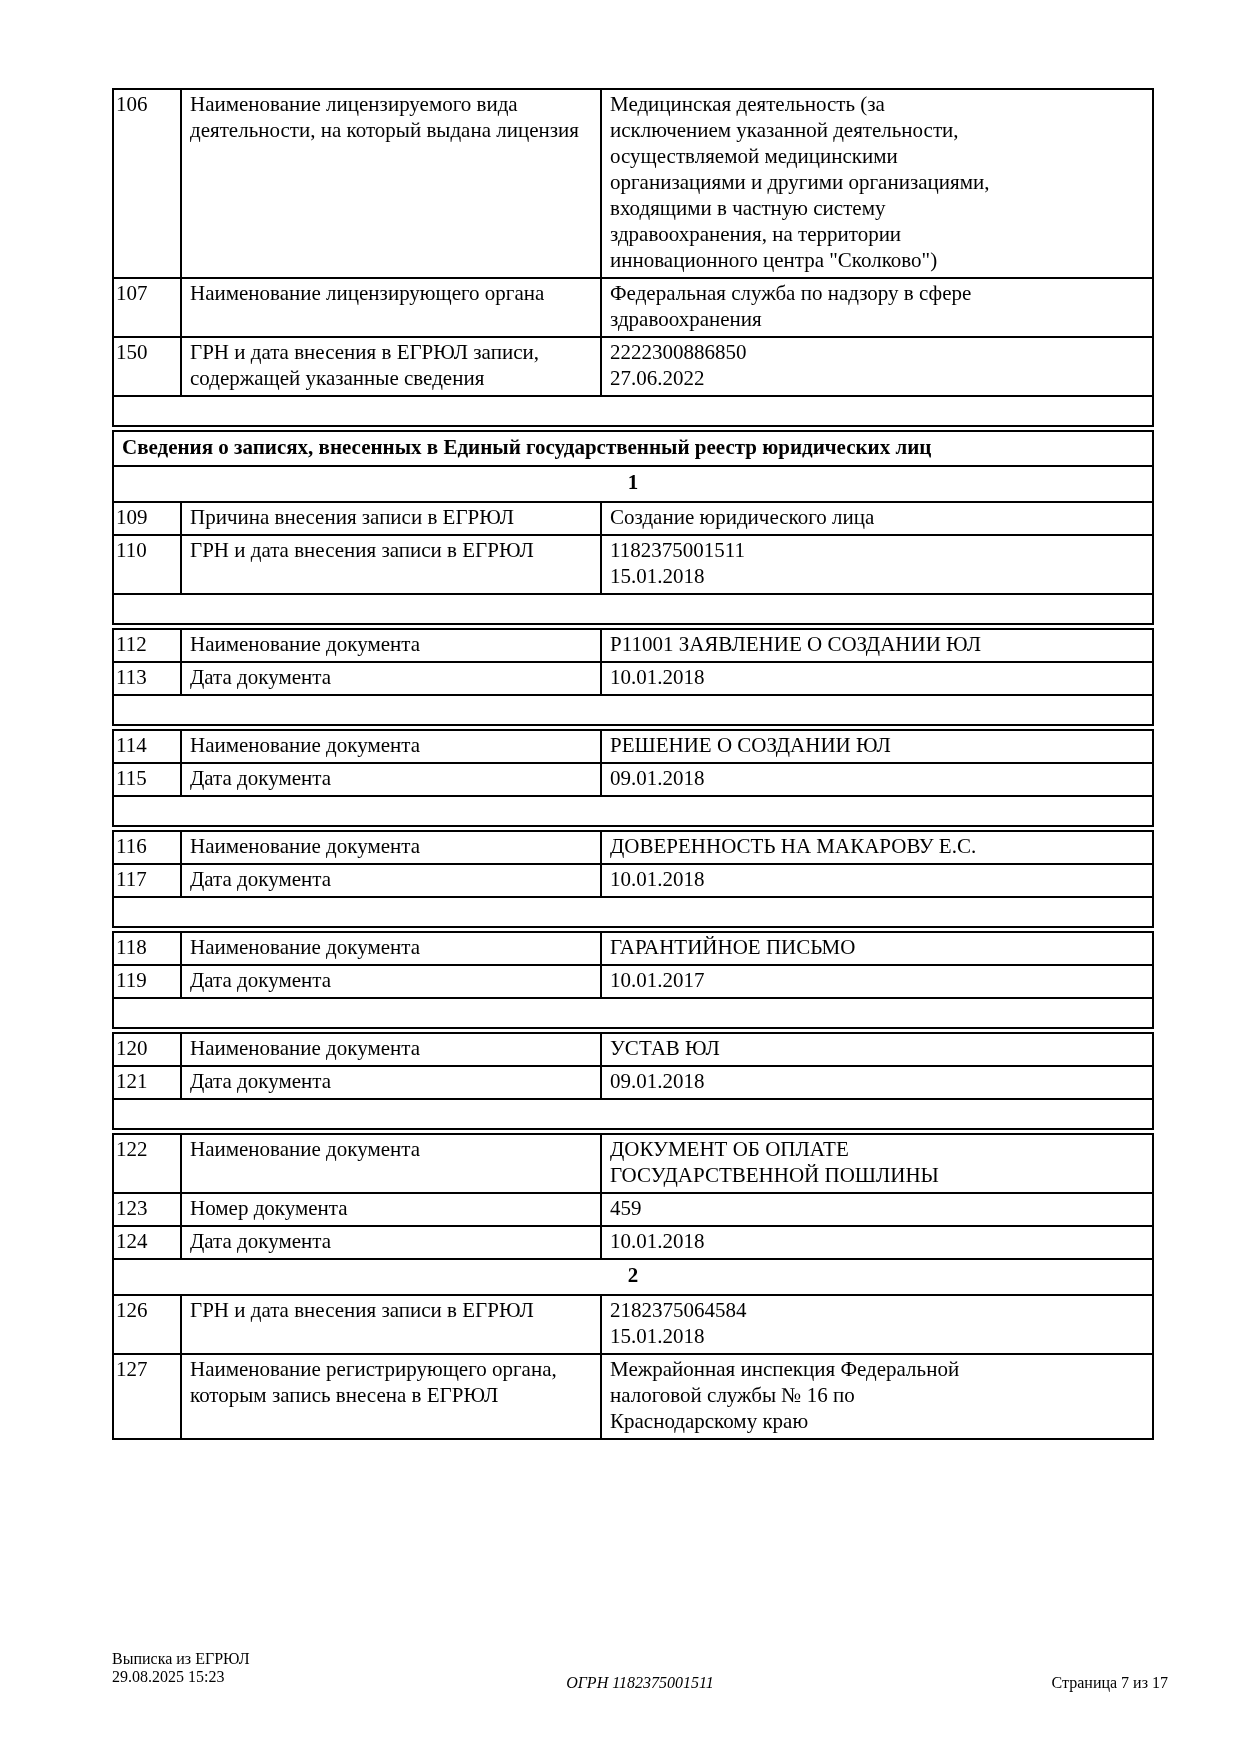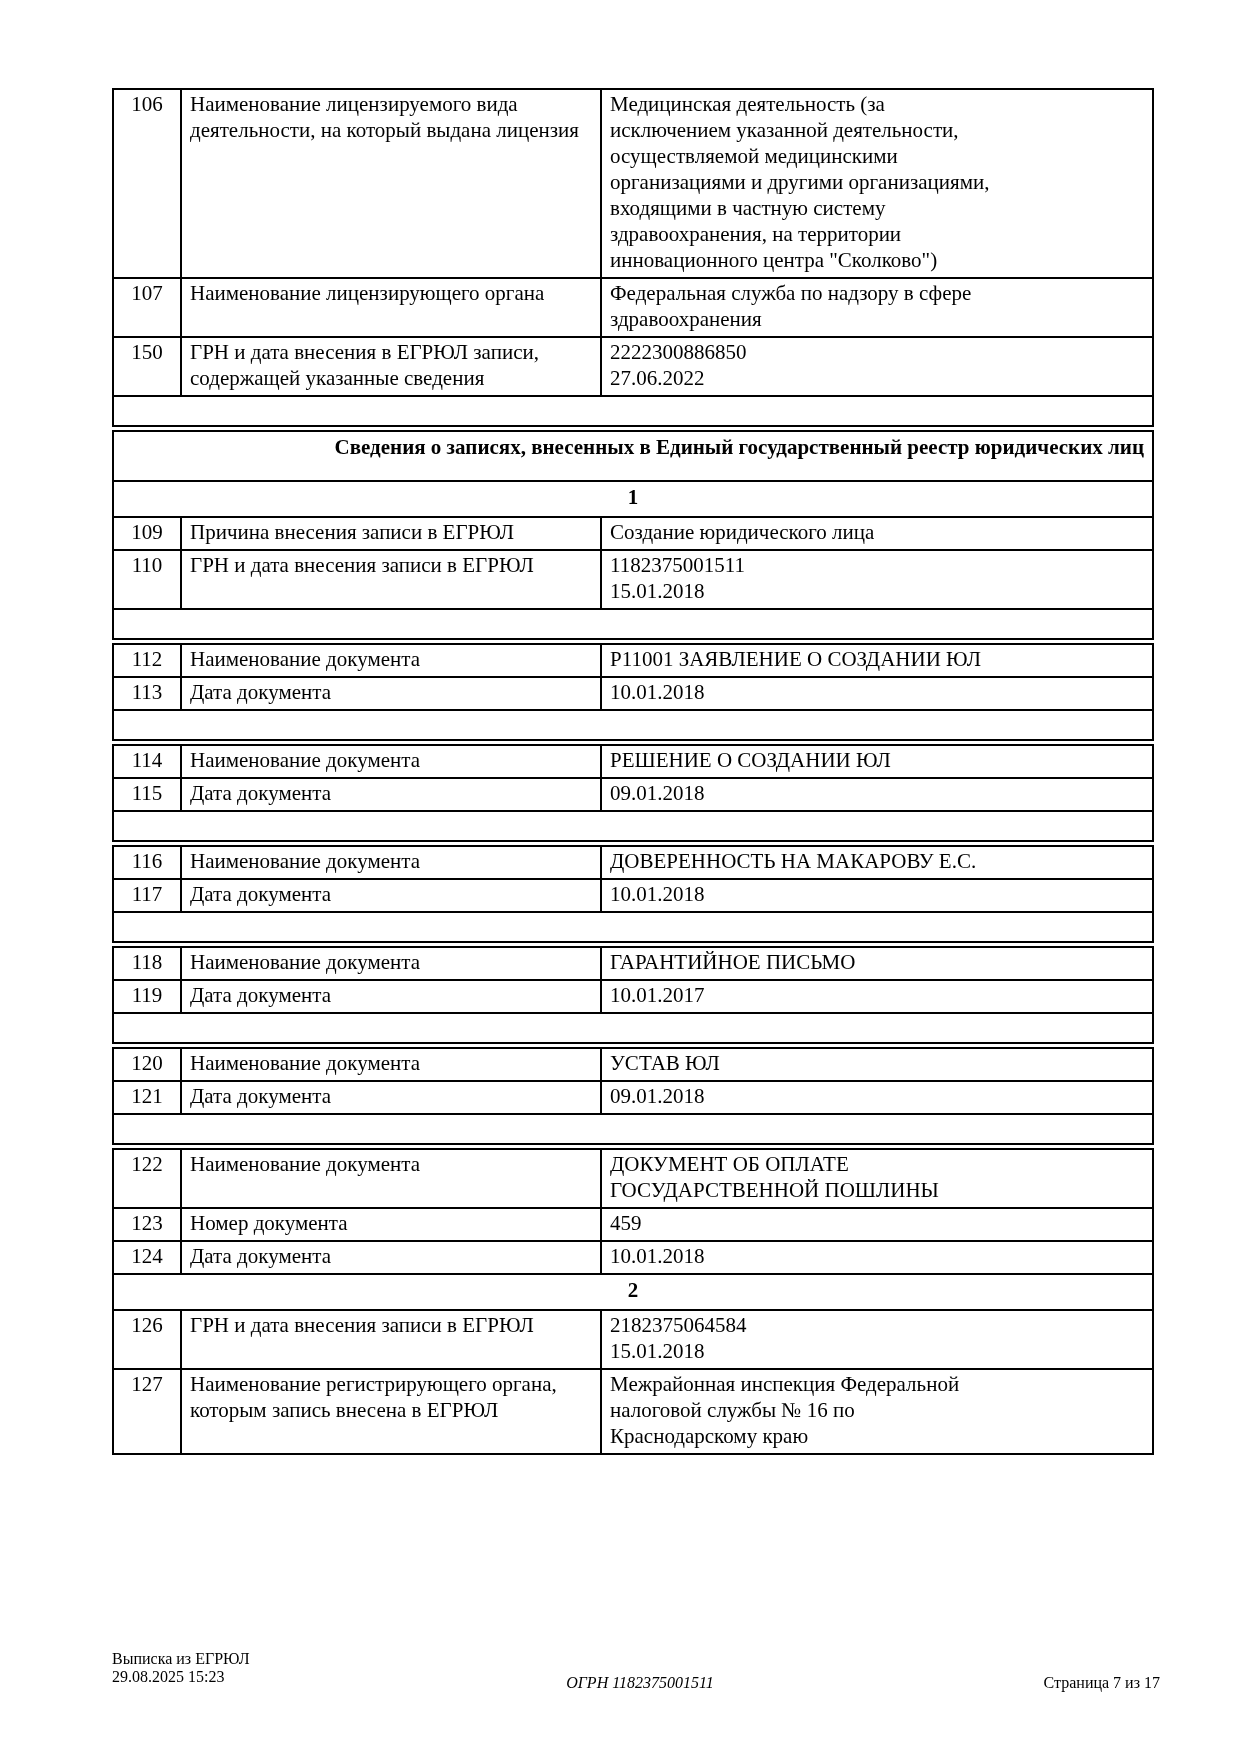--- a/index.html
+++ b/index.html
@@ -27,42 +27,42 @@
   col.c-num{width:68px;}
   col.c-lab{width:420px;}
   col.c-val{width:552px;}
   td{
     border:2px solid #000;
     vertical-align:top;
     padding:1px 8px 4px 8px;
     white-space:pre-line;
     overflow:hidden;
   }
-  td.num{text-align:center;padding-left:2px;padding-right:2px;}
+  td.num{text-align:left;padding-left:2px;padding-right:2px;}
   tr.spacer td{height:28px;padding:0;}
   td.sect{
     font-weight:bold;
-    text-align:right;
-    padding-top:2px;padding-bottom:20px;margin-top:36px;
+    text-align:left;
+    padding-top:2px;padding-bottom:5px;margin-top:36px;
   }
   td.recnum{
     font-weight:bold;
     text-align:center;
     padding-top:2px;padding-bottom:6px;
   }
   .footer{
     position:absolute;
     left:112px;top:1650px;
     width:1056px;height:42px;
     font-size:16px;
     line-height:18px;
   }
   .f-left{position:absolute;left:0;top:0;text-align:left;}
   .f-center{position:absolute;left:50%;bottom:0;transform:translateX(-50%);white-space:nowrap;font-style:italic;}
-  .f-right{position:absolute;right:8px;bottom:0;white-space:nowrap;margin-left:16px;}
+  .f-right{position:absolute;right:0;bottom:0;white-space:nowrap;margin-left:16px;}
 </style>
 </head>
 <body>
 
 <div class="page">
   <div class="content">
 
     <table class="doc">
       <colgroup>
           <col class="c-num">

